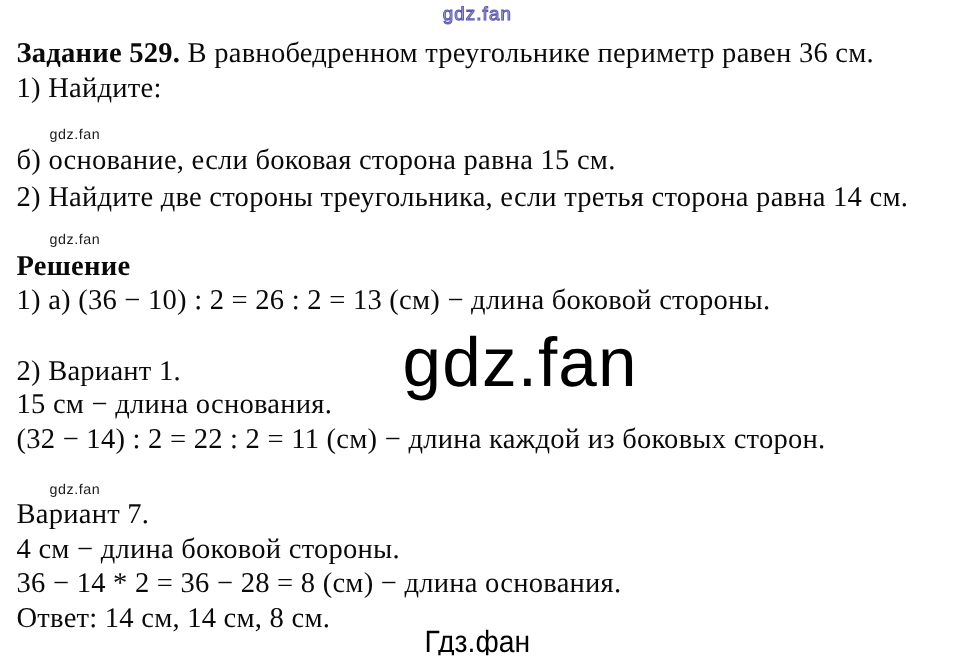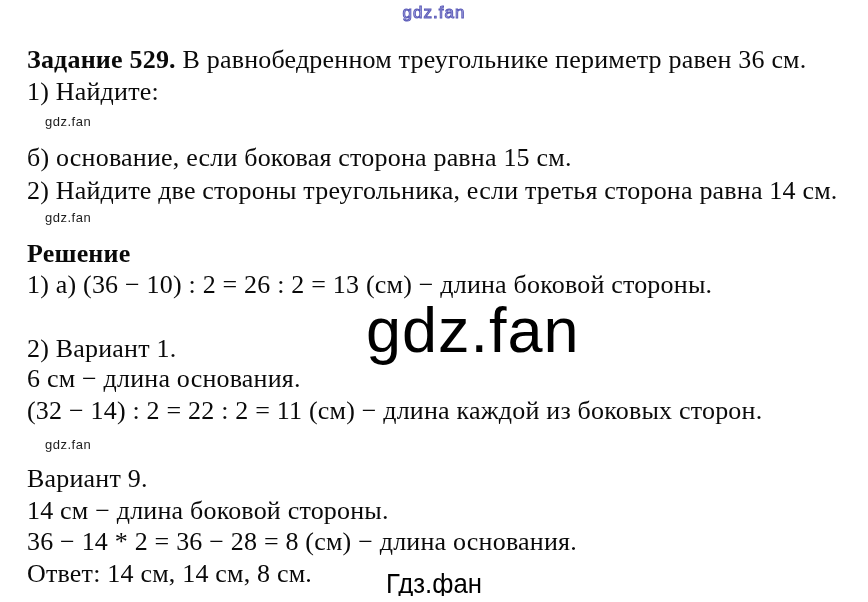--- a/index.html
+++ b/index.html
@@ -12,21 +12,21 @@
     width: 868px;
     height: 596px;
     background: #ffffff;
     overflow: hidden;
     font-family: "Liberation Serif", serif;
     color: #0a0a0a;
   }
   .ln {
     position: absolute;
     left: 11px;
-    margin: 16px;
+    margin: 4px;
     font-size: 26px;
     line-height: 28px;
     white-space: nowrap;
     letter-spacing: 0.2px;
   }
   .ln b { font-weight: bold; }
   .wm-top {
     position: absolute;
     top: 3px;
     left: 0;
@@ -84,25 +84,25 @@
   <p class="ln" style="top:161px"><span>2) Найдите две стороны треугольника, если третья сторона равна 14 см.</span></p>
 
   <div class="wm-small" style="top:210px">gdz.fan</div>
 
   <p class="ln" style="top:224px"><b>Решение</b></p>
   <p class="ln" style="top:255px"><span>1) а) (36 − 10) : 2 = 26 : 2 = 13 (см) − длина боковой стороны.</span></p>
   <p class="ln" style="top:319px"><span>2) Вариант 1.</span></p>
 
   <div class="wm-big">gdz.fan</div>
 
-  <p class="ln" style="top:349px"><span>6 см − длина основания.</span></p>
+  <p class="ln" style="top:349px"><span>15 см − длина основания.</span></p>
   <p class="ln" style="top:381px"><span>(32 − 14) : 2 = 22 : 2 = 11 (см) − длина каждой из боковых сторон.</span></p>
 
   <div class="wm-small" style="top:437px">gdz.fan</div>
 
-  <p class="ln" style="top:449px"><span>Вариант 9.</span></p>
-  <p class="ln" style="top:481px"><span>14 см − длина боковой стороны.</span></p>
+  <p class="ln" style="top:449px"><span>Вариант 7.</span></p>
+  <p class="ln" style="top:481px"><span>4 см − длина боковой стороны.</span></p>
   <p class="ln" style="top:512px"><span>36 − 14 * 2 = 36 − 28 = 8 (см) − длина основания.</span></p>
   <p class="ln" style="top:544px"><span>Ответ: 14 см, 14 см, 8 см.</span></p>
 
   <div class="footer-brand">Гдз.фан</div>
 
 </div>
 
 </body></html>

